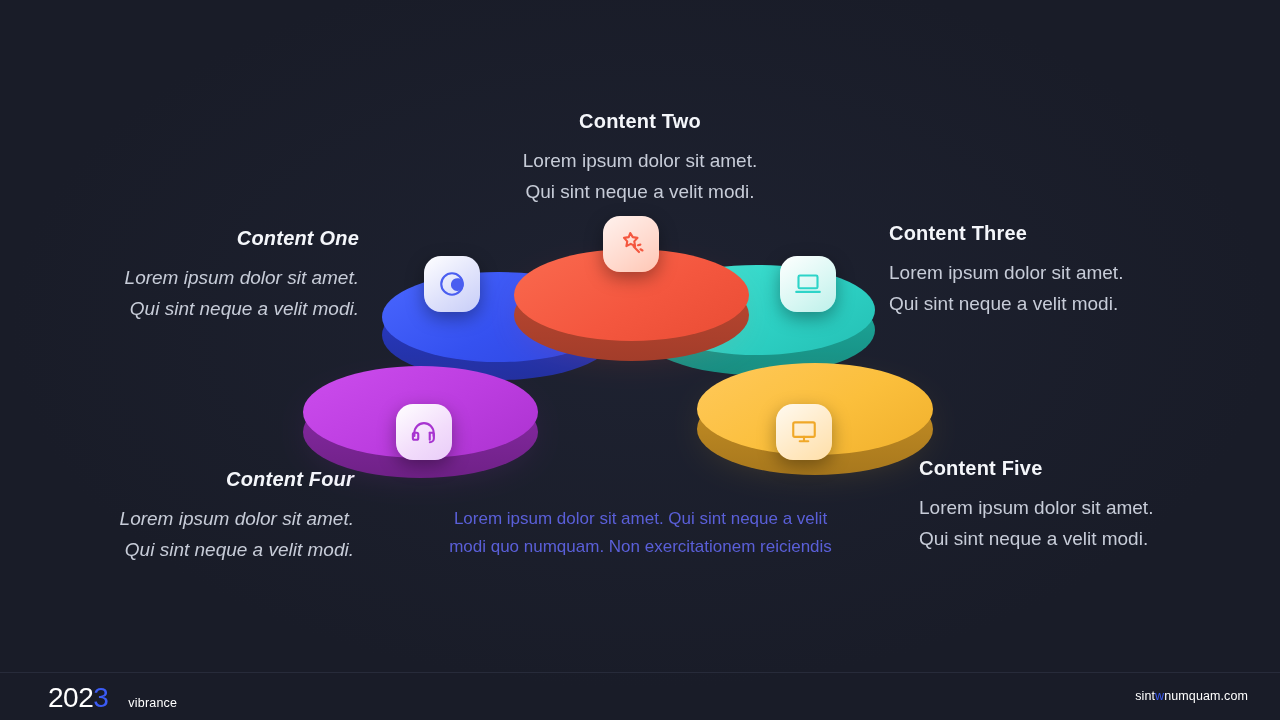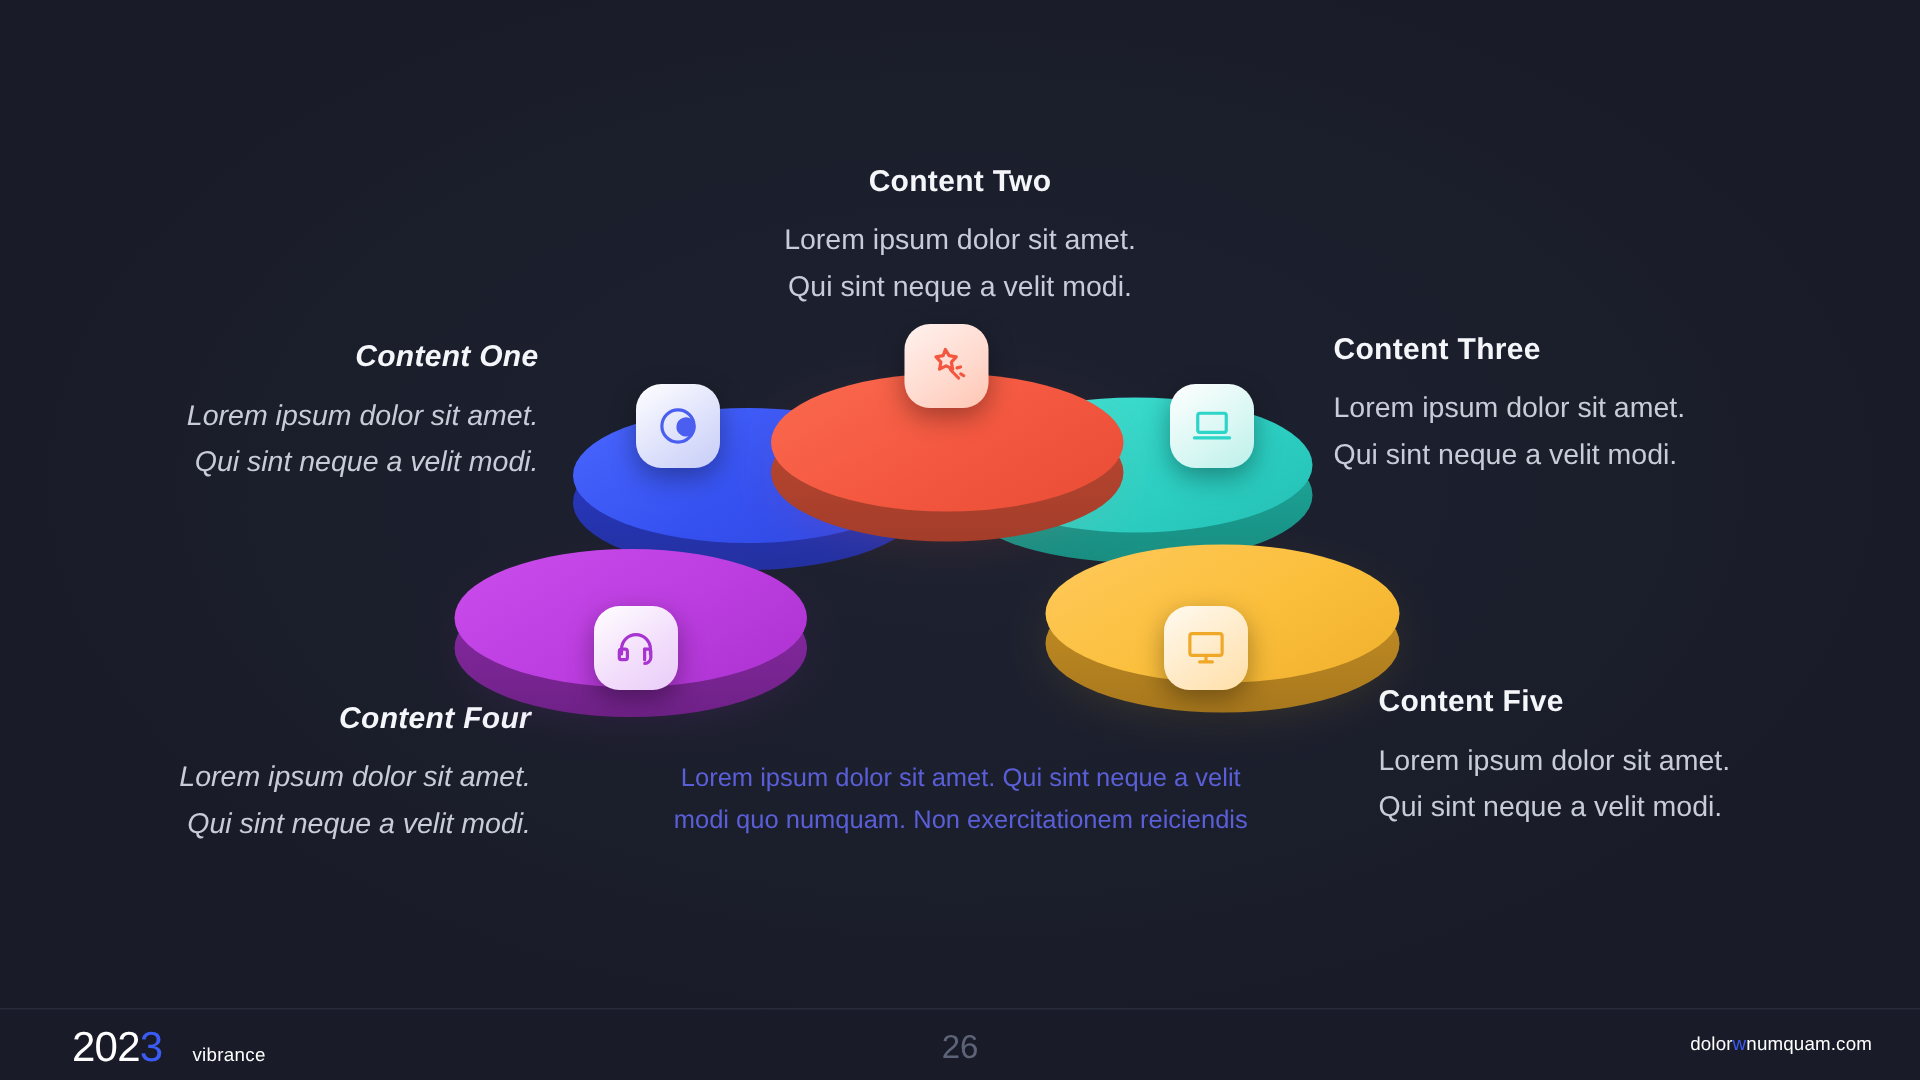--- a/index.html
+++ b/index.html
@@ -236,18 +236,17 @@
   </div>
 
   <div class="caption">Lorem ipsum dolor sit amet. Qui sint neque a velit modi quo numquam. Non exercitationem reiciendis</div>
 
   <div class="footer">
     <div class="logo">
       <span class="yr"><span>202</span><span class="hl">3</span></span>
       <span class="wordmark">vibrance</span>
     </div>
 
-    <div class="page-no">26</div>
-
-    <div class="site"><span>dolor</span><span class="hl">w</span><span>numquam.com</span></div>
+
+    <div class="site"><span>sint</span><span class="hl">w</span><span>numquam.com</span></div>
   </div>
 
 </div>
 
 </body></html>

